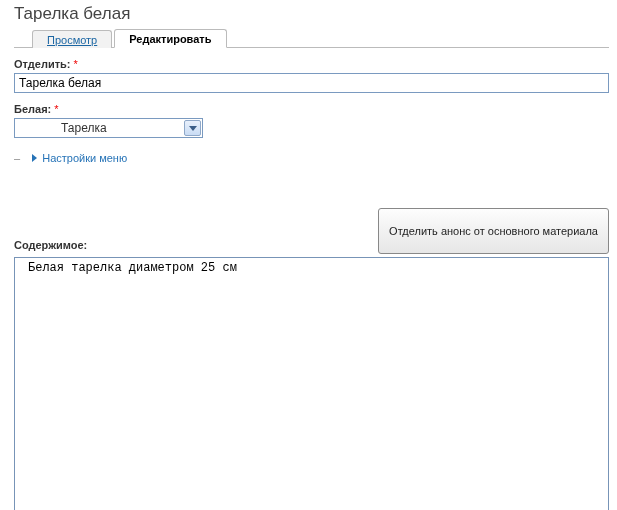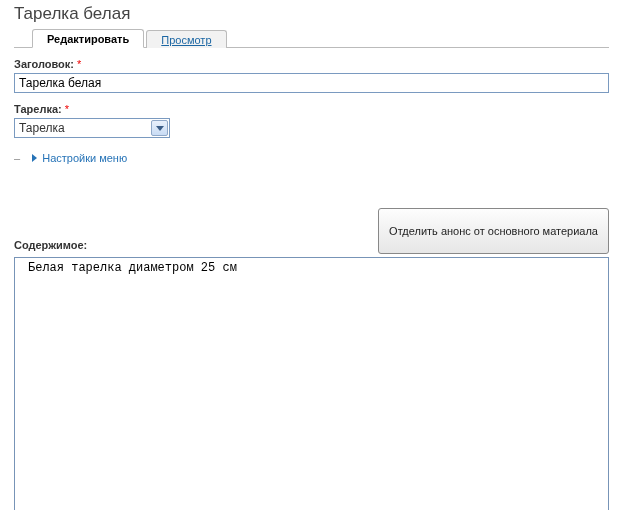--- a/index.html
+++ b/index.html
@@ -60,22 +60,23 @@
       padding: 2px 4px;
       font-size: 12px;
       height: 20px;
       font-family: Arial, sans-serif;
     }
     .select-wrap {
       display: inline-block;
       border: 1px solid #7a9ac0;
       background: #fff;
       height: 20px;
-      width: 156px;
+      width: 189px;
       position: relative;
+      padding-left: 42px;
     }
     .select-wrap .sel-text {
       display: inline-block;
       padding: 2px 4px;
       font-size: 12px;
       font-family: Arial, sans-serif;
     }
     .select-wrap .arrow-btn {
       position: absolute;
       right: 1px; top: 1px; bottom: 1px;
@@ -138,33 +139,33 @@
     }
   </style>
 </head>
 <body>
 
 
 
 <div class="page-title">Тарелка белая</div>
 
 <div class="tabs-row">
+  <div class="tab inactive">Просмотр</div>
   <div class="tab active">Редактировать</div>
-  <div class="tab inactive">Просмотр</div>
 </div>
 
 <div class="form-group">
-  <span class="form-label">Заголовок:</span>
+  <span class="form-label">Отделить:</span>
   <span class="required">*</span>
   <br>
   <input type="text" class="text-input" value="Тарелка белая" style="">
 </div>
 
 <div class="form-group">
-  <span class="form-label">Тарелка:</span>
+  <span class="form-label">Белая:</span>
   <span class="required">*</span>
   <br>
   <div class="select-wrap">
     <span class="sel-text">Тарелка</span>
     <span class="arrow-btn">
       <svg width="8" height="5">
           <polygon points="0,0 8,0 4,5" fill="#3b5d87"></polygon>
         </svg>
     </span>
   </div>

